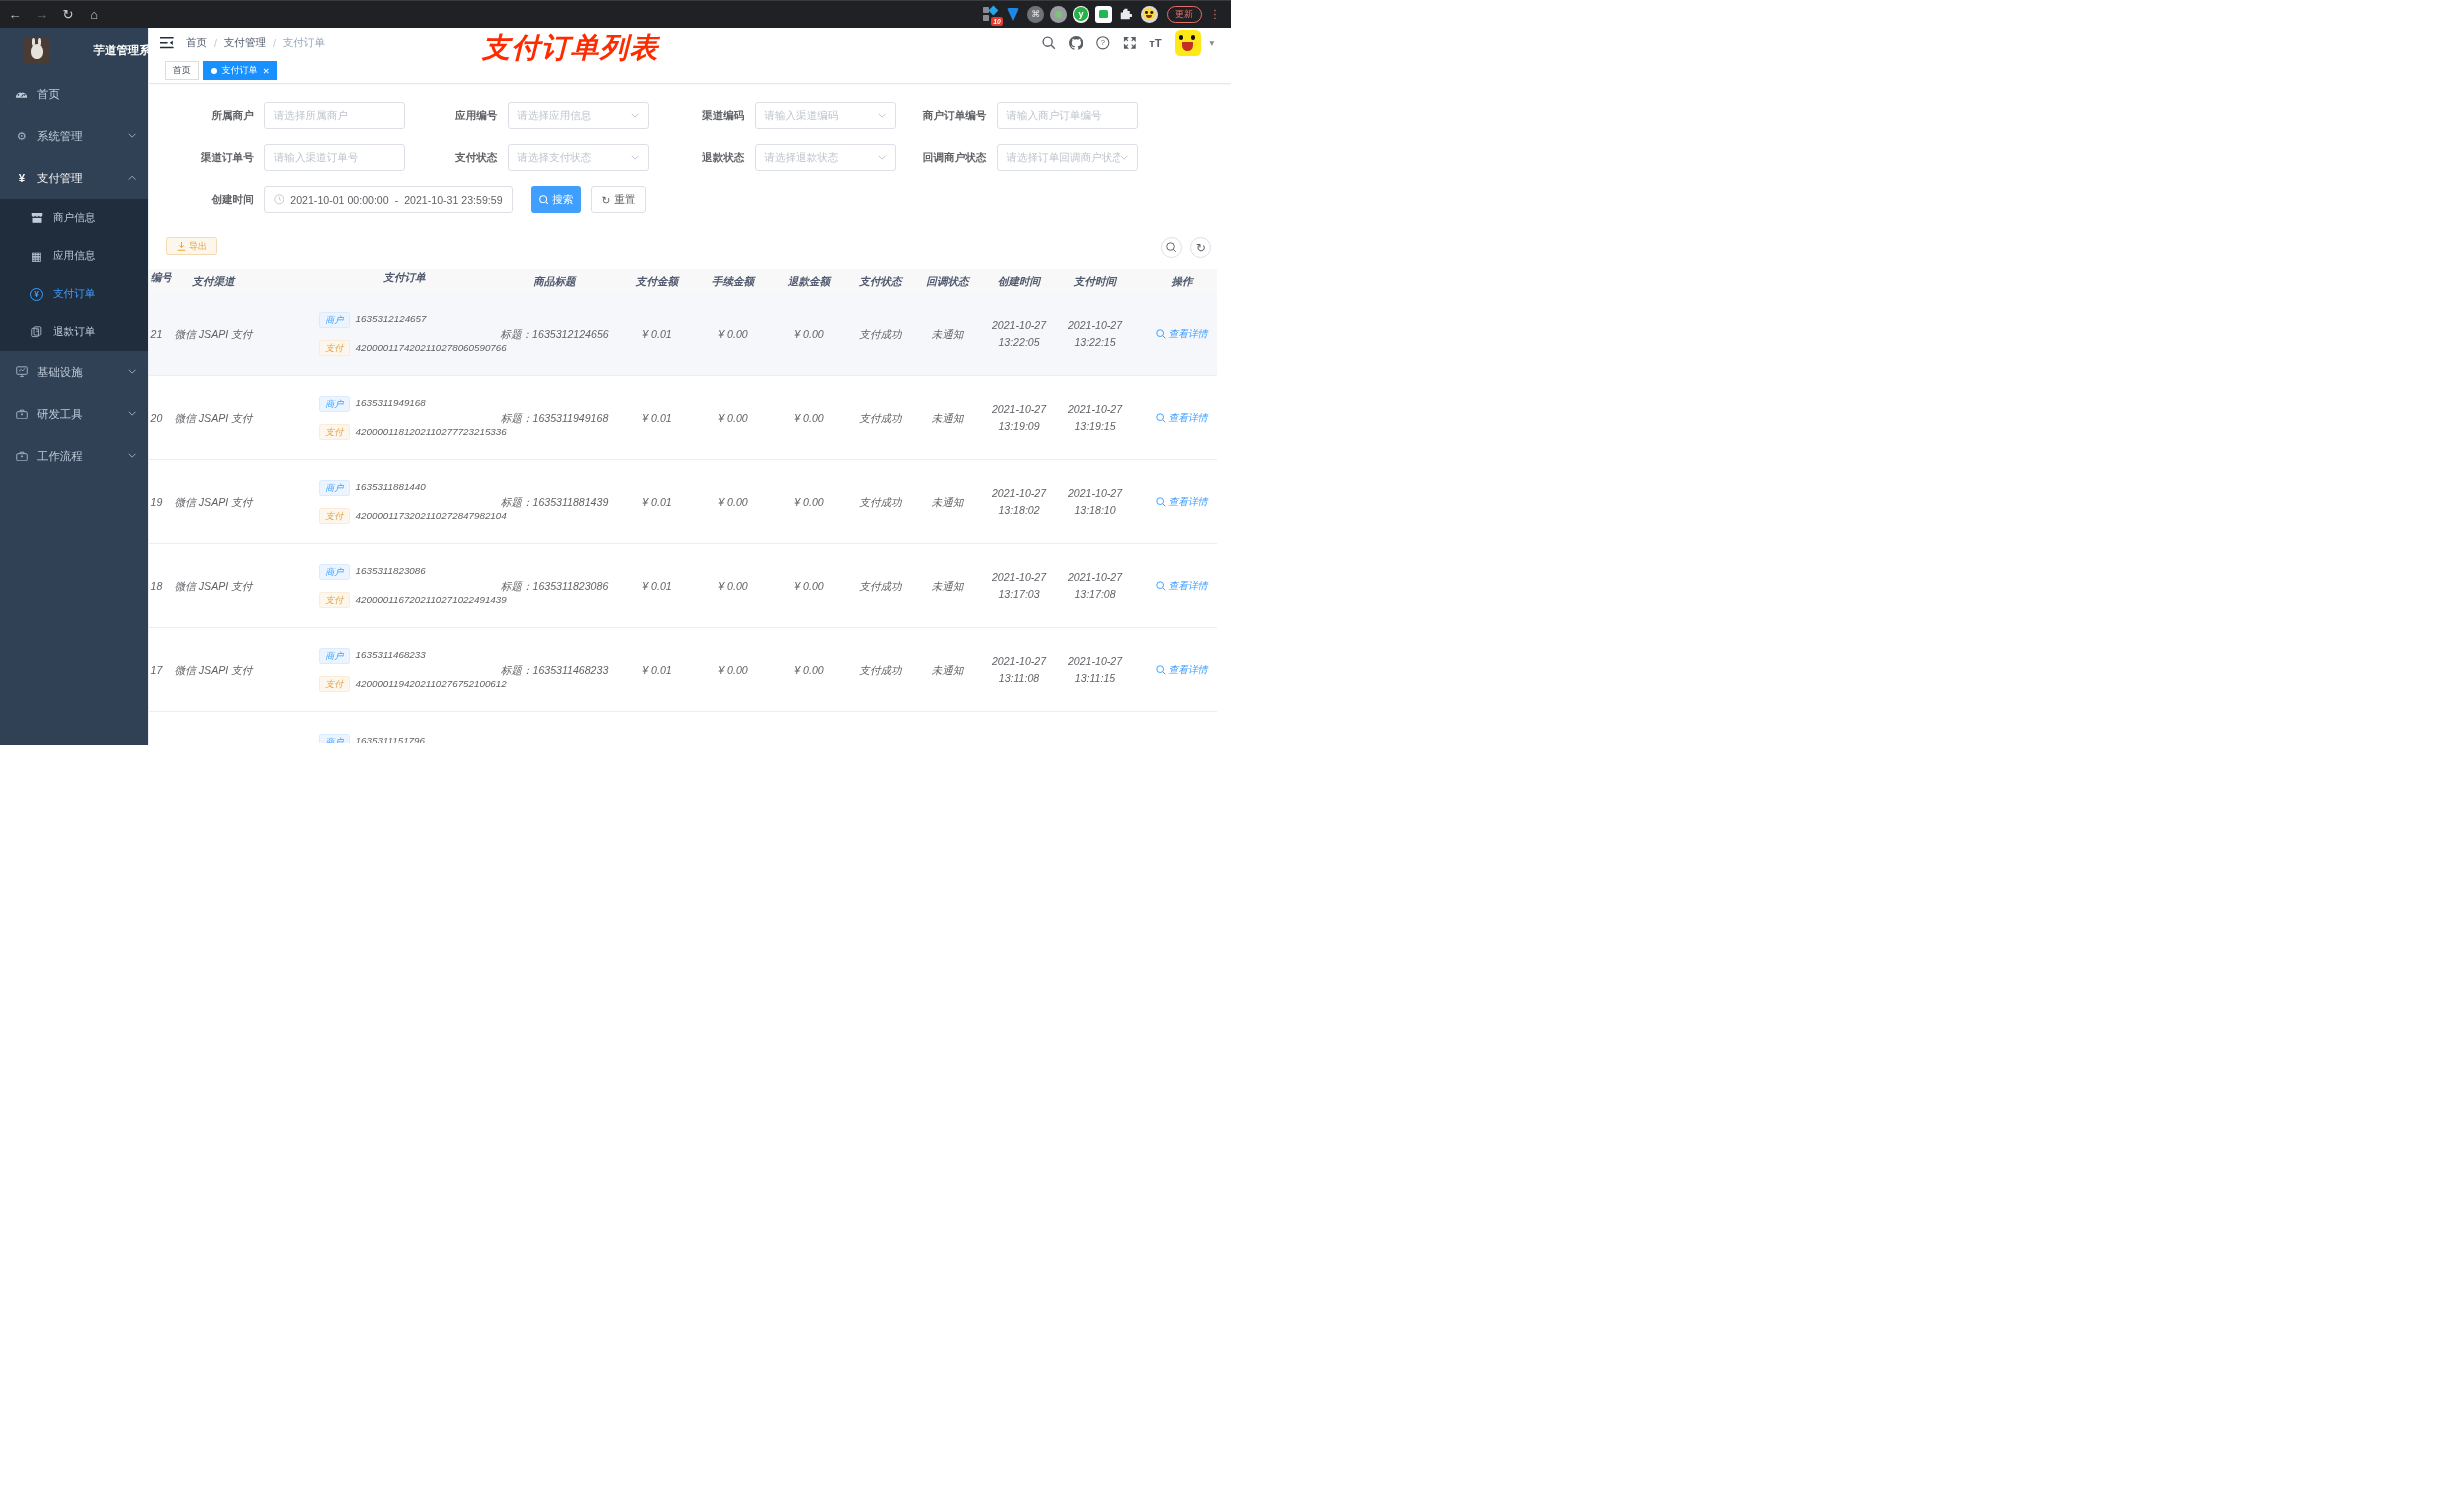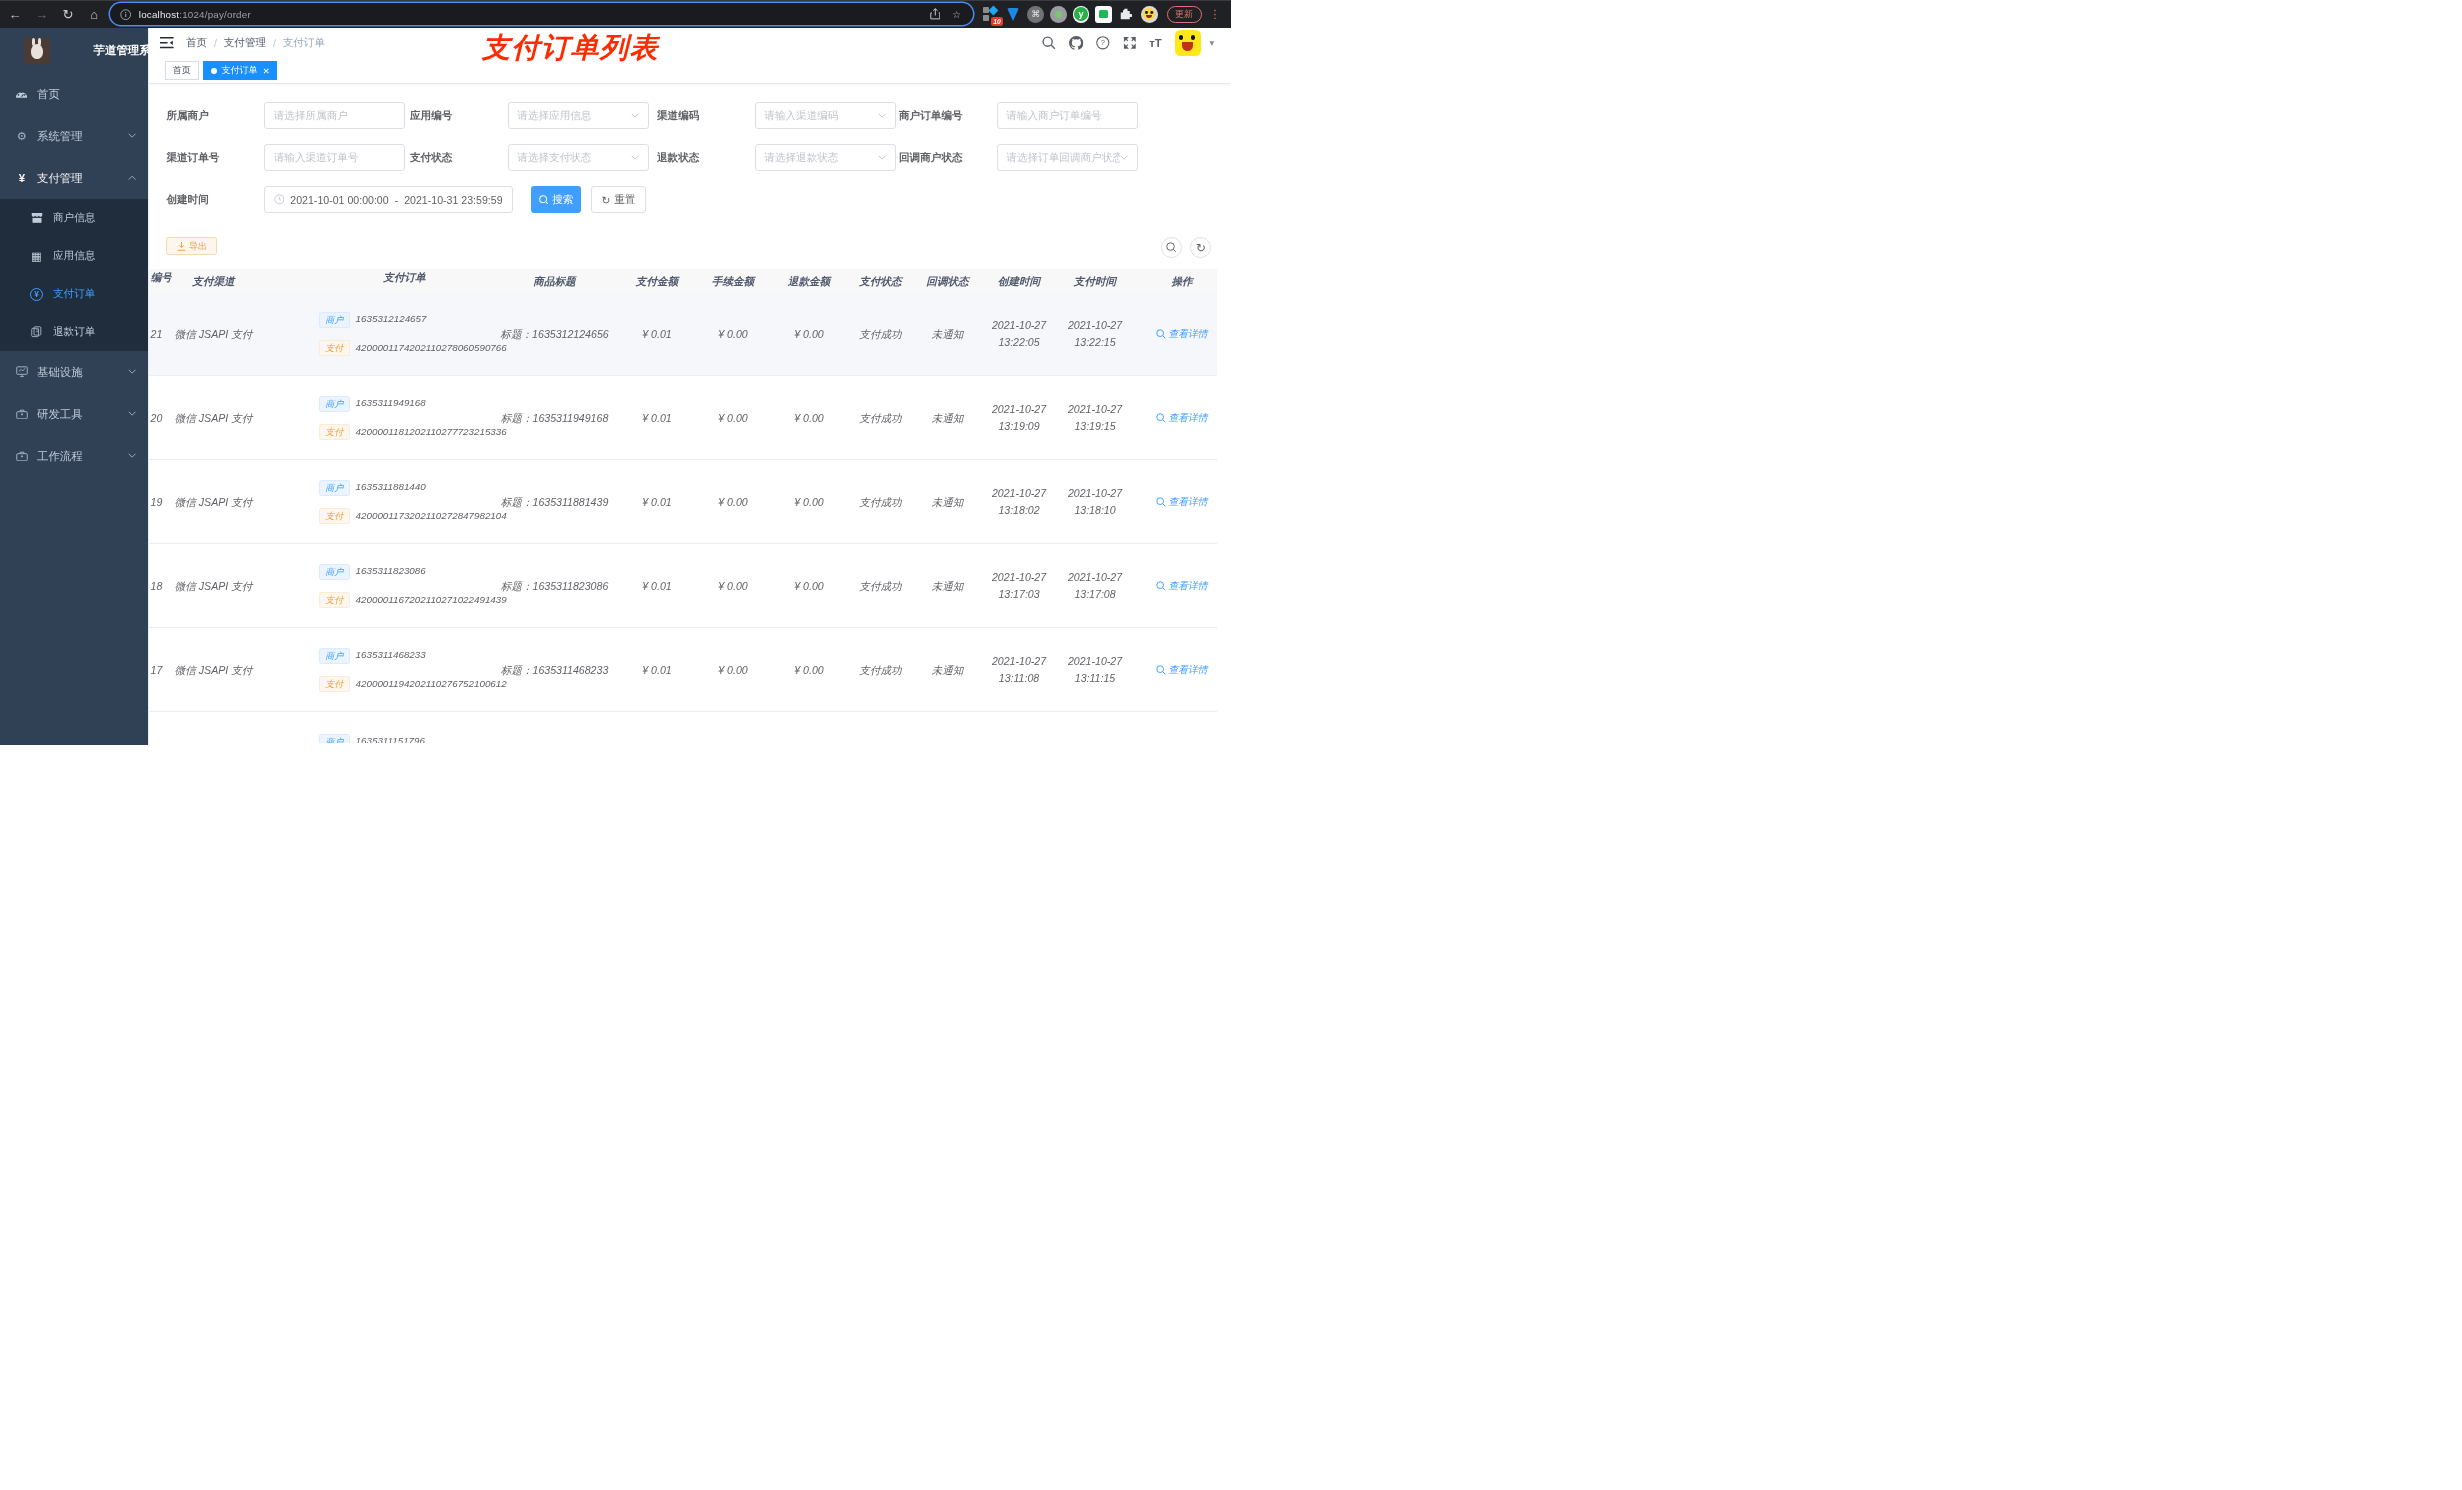--- a/index.html
+++ b/index.html
@@ -119,21 +119,21 @@
   .tag.active { background:#1890ff; border-color:#1890ff; color:#fff; }
   .tag .dot { width:6px; height:6px; border-radius:50%; background:#fff;
     margin-right:4.5px; }
   .tag .x { margin-left:5.3px; font-size:8.3px; }
 
   
   .content { position:relative; height:661px; }
   .frow { position:relative; height:27px; }
   .frow1 { margin-top:18px; } .frow2,.frow3 { margin-top:15px; }
   .fcol { position:absolute; top:0; display:flex; align-items:center; }
-  .flabel { width:98px; padding-right:10.6px; font-size:10.6px;
+  .flabel { width:98px; text-align:right; padding-right:10.6px; font-size:10.6px;
     color:#606266; font-weight:600; white-space:nowrap; }
   .field { width:141px; height:27px; border:0.8px solid #dcdfe6; border-radius:3px;
     display:flex; align-items:center; padding:0 8.3px; font-size:10.6px;
     color:#bfc4cc; background:#fff; }
   .field .ph { flex:1; white-space:nowrap; overflow:hidden; }
   .field .sel { color:#c0c4cc; }
   .fc1 { left:17.4px; } .fc2 { left:261px; } .fc3 { left:508px; } .fc4 { left:750px; }
   .datefield { width:249px; color:#606266; gap:6px; }
   .datefield .clk { color:#c0c4cc; flex:none; display:flex; }
   .datefield span { white-space:nowrap; }
@@ -185,39 +185,20 @@
 </head>
 <body>
 
 <div id="browser">
   <div class="bnav">
     <span>←</span>
     <span class="dim">→</span>
     <span>↻</span>
     <span>⌂</span>
   </div>
-  <div class="urlpill">
-    <span class="info">
-      <svg class="ic" width="11.4" height="11.4" viewBox="0 0 15 15">
-          <circle cx="7.5" cy="7.5" r="6.5" fill="none" stroke="#9aa0a6" stroke-width="1.3"></circle>
-          <rect x="6.8" y="6.5" width="1.4" height="4.2" fill="#9aa0a6"></rect>
-          <rect x="6.8" y="4" width="1.4" height="1.5" fill="#9aa0a6"></rect>
-        </svg>
-    </span>
-    <span class="urltext"><b>localhost</b><span>:1024/pay/order</span></span>
-    <span class="pill-right">
-      <span>
-        <svg class="ic" width="10.6" height="12" viewBox="0 0 14 16">
-            <path d="M7 1v9M4 3.5L7 1l3 2.5" fill="none" stroke="#c7cacd" stroke-width="1.3"></path>
-            <path d="M2.5 6.5H1v8h12v-8h-1.5" fill="none" stroke="#c7cacd" stroke-width="1.3"></path>
-          </svg>
-      </span>
-      <span>☆</span>
-    </span>
-  </div>
   <div class="exts">
     <span class="ext">
       <i class="sq" style="left:0.8px;top:1.5px;"></i>
         <i class="sq" style="left:0.8px;top:9px;"></i>
         <i class="diamond"></i>
       <i class="badge10">10</i>
     </span>
     <span class="ext">
         <i class="gem"></i>
       </span>

